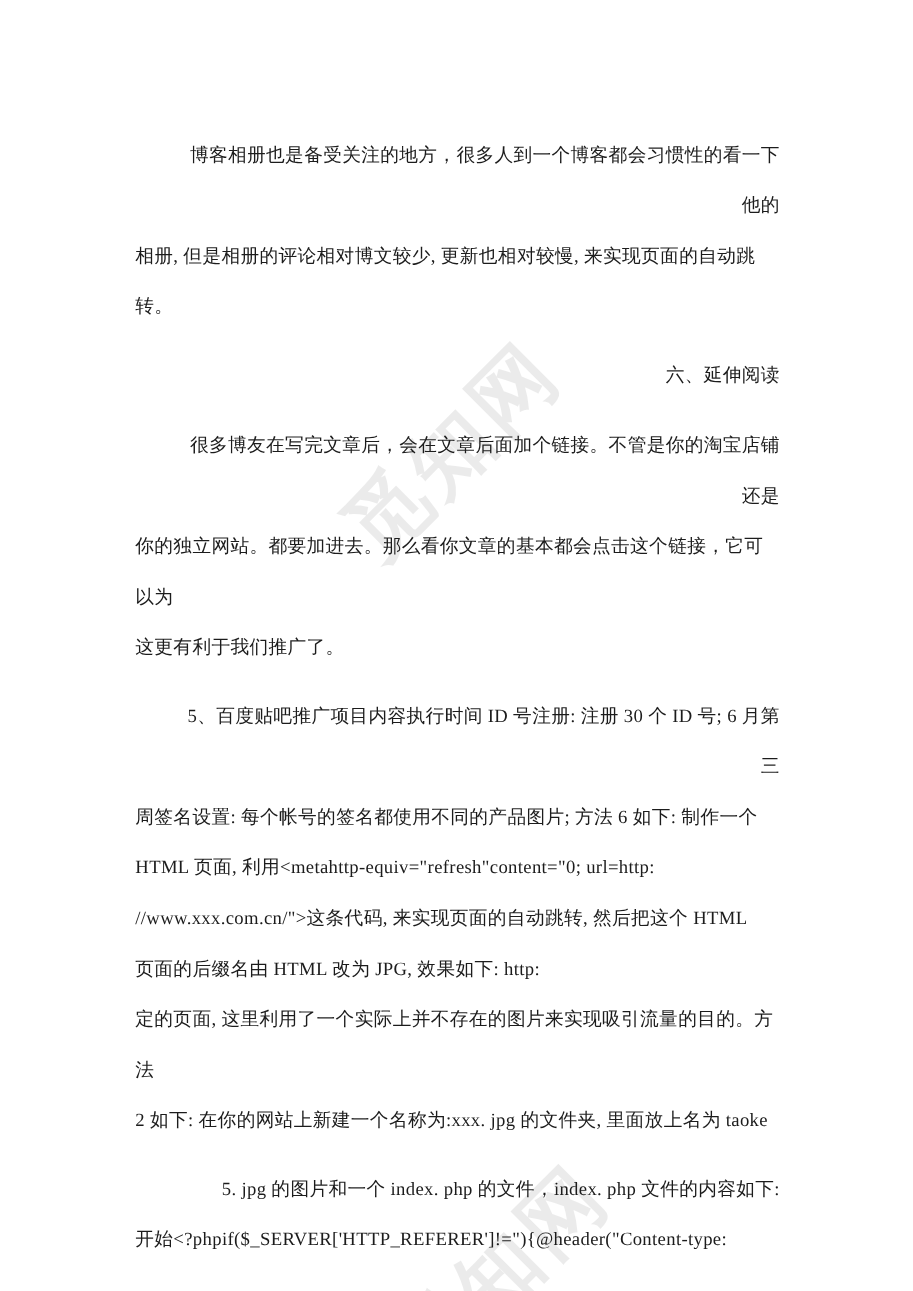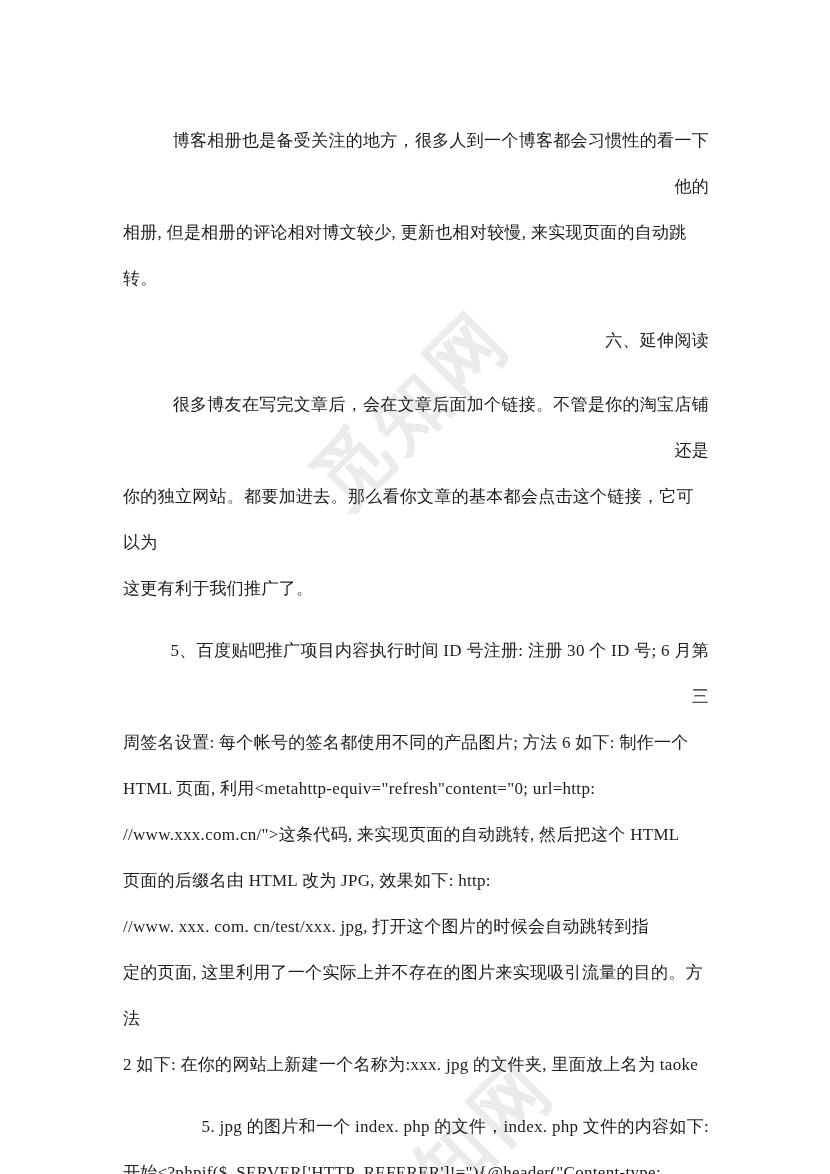--- a/index.html
+++ b/index.html
@@ -80,21 +80,20 @@
         <div class="line indent">很多博友在写完文章后，会在文章后面加个链接。不管是你的淘宝店铺还是</div>
         <div class="line">你的独立网站。都要加进去。那么看你文章的基本都会点击这个链接，它可以为</div>
         <div class="line">这更有利于我们推广了。</div>
       </div>
       <div class="para body">
         <div class="line indent">5、百度贴吧推广项目内容执行时间 ID 号注册: 注册 30 个 ID 号; 6 月第三</div>
         <div class="line">周签名设置: 每个帐号的签名都使用不同的产品图片; 方法 6 如下: 制作一个</div>
         <div class="line">HTML 页面, 利用&lt;metahttp-equiv="refresh"content="0; url=http:</div>
         <div class="line">//www.xxx.com.cn/"&gt;这条代码, 来实现页面的自动跳转, 然后把这个 HTML</div>
         <div class="line">页面的后缀名由 HTML 改为 JPG, 效果如下: http:</div>
-        <div class="line">//www. xxx. com. cn/test/xxx. jpg, 打开这个图片的时候会自动跳转到指</div>
         <div class="line">定的页面, 这里利用了一个实际上并不存在的图片来实现吸引流量的目的。方法</div>
         <div class="line">2 如下: 在你的网站上新建一个名称为:xxx. jpg 的文件夹, 里面放上名为 taoke</div>
       </div>
       <div class="para body">
         <div class="line indent">5. jpg 的图片和一个 index. php 的文件，index. php 文件的内容如下:</div>
         <div class="line">开始&lt;?phpif($_SERVER['HTTP_REFERER']!="){@header("Content-type:</div>
       </div>
     </div>
 </div>
 

